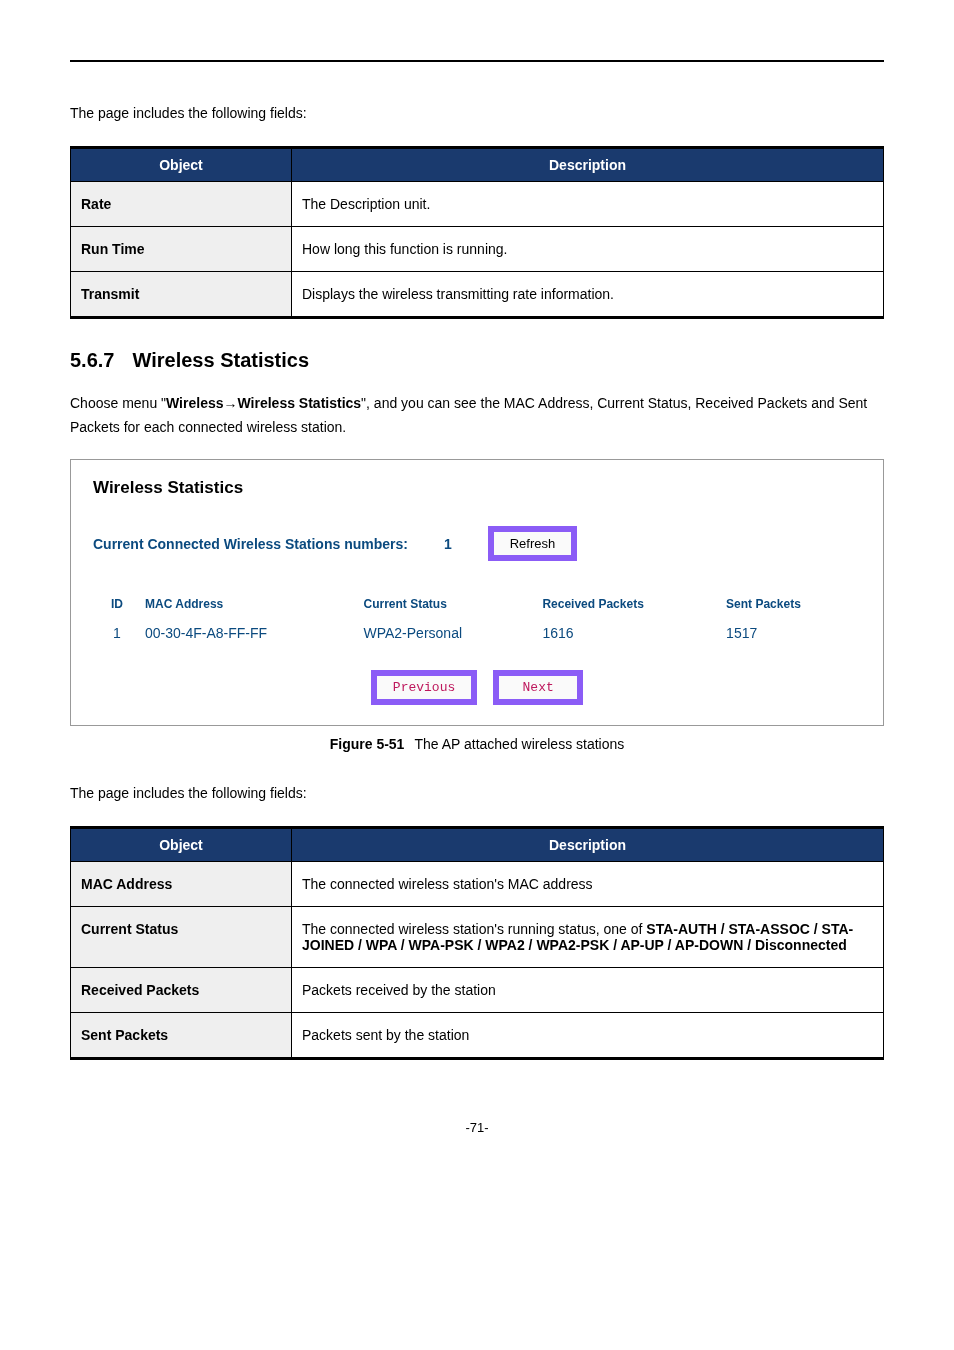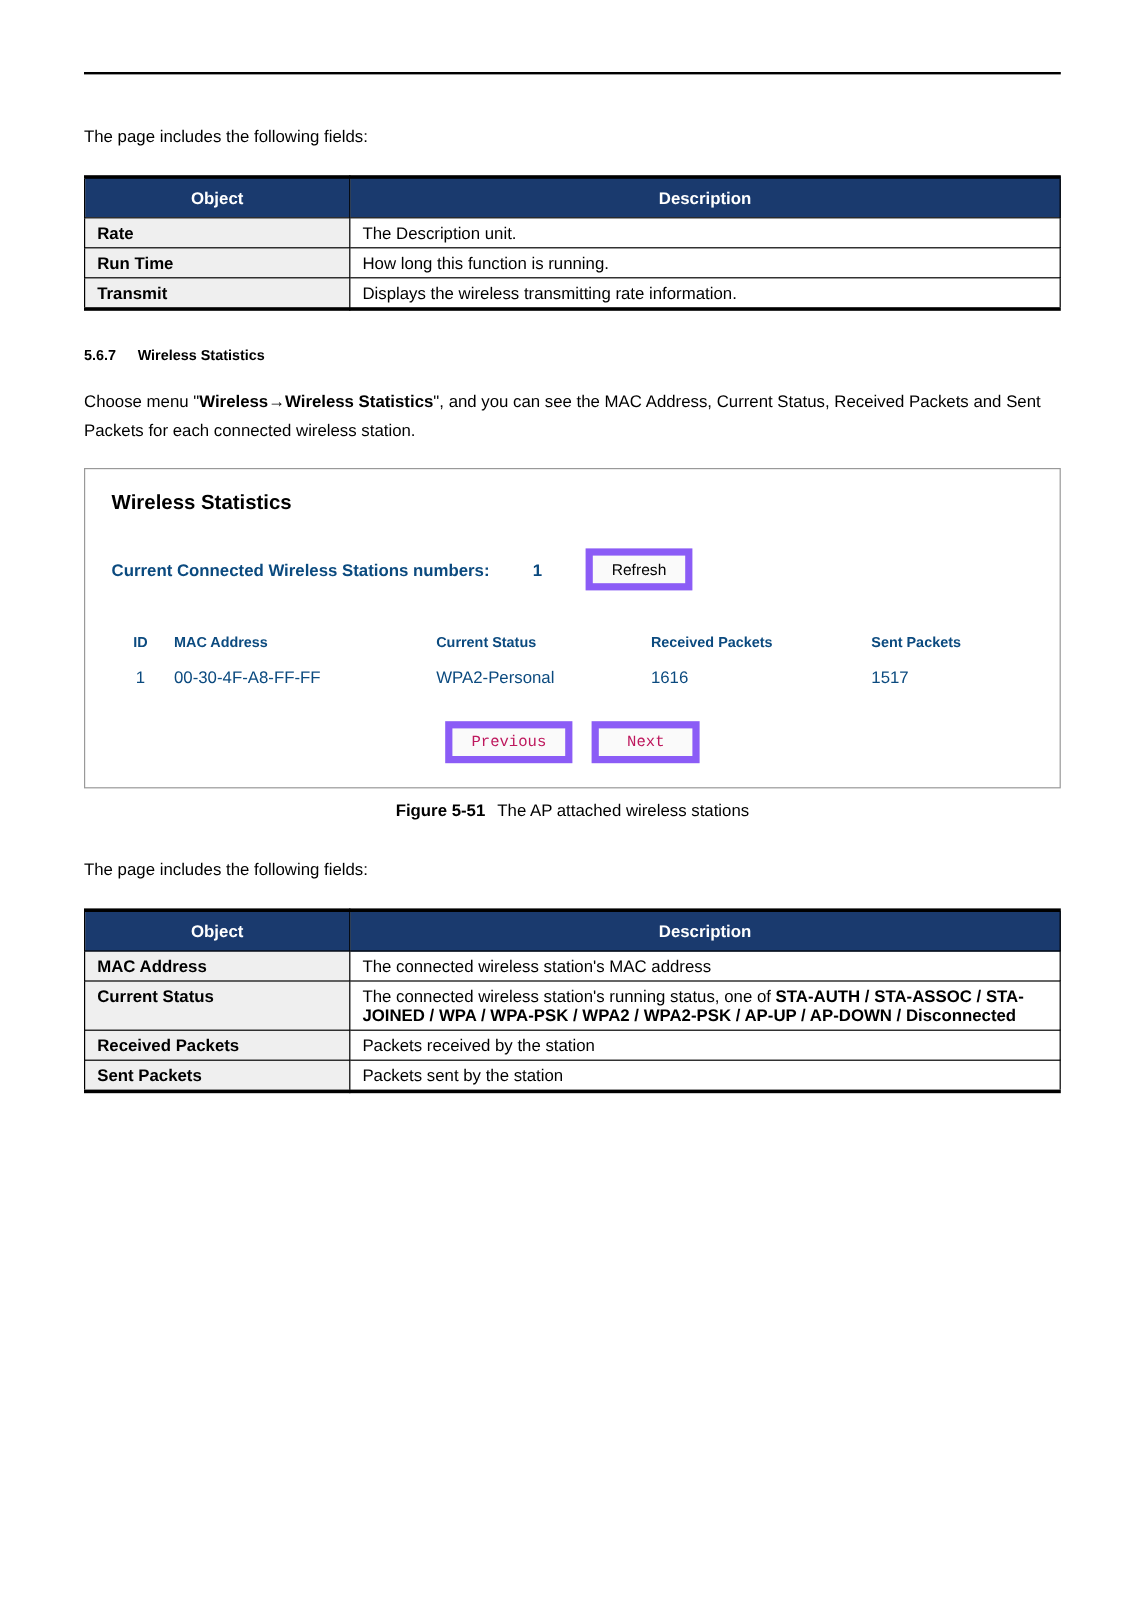--- a/index.html
+++ b/index.html
@@ -33,37 +33,37 @@
   table.obj th {
     background: #1a3a6e;
     color: #fff;
     font-weight: bold;
     text-align: center;
     padding: 8px 10px;
     border: 1px solid #000;
   }
   table.obj td {
     border: 1px solid #000;
-    padding: 4px 10px;
+    padding: 14px 10px;
     vertical-align: top;
   }
   table.obj td.obj-cell {
     background: #efefef;
     font-weight: bold;
     width: 200px;
   }
   table.obj.thick-top {
     border-top: 3px solid #000;
   }
   table.obj.thick-bottom {
     border-bottom: 3px solid #000;
   }
   .section-heading {
     font-weight: bold;
-    font-size: 12px;
+    font-size: 20px;
     margin: 30px 0 15px 0;
   }
   .section-heading .num {
     margin-right: 18px;
   }
   
   .panel {
     border: 1px solid #999;
     padding: 18px 22px 20px 22px;
     margin: 10px 0 8px 0;
@@ -245,13 +245,14 @@
         <td class="obj-cell">Received Packets</td>
         <td>Packets received by the station</td>
       </tr>
       <tr>
         <td class="obj-cell">Sent Packets</td>
         <td>Packets sent by the station</td>
       </tr>
     </tbody>
   </table>
 
+  <div class="footer">-71-</div>
 </div>
 
 </body></html>

